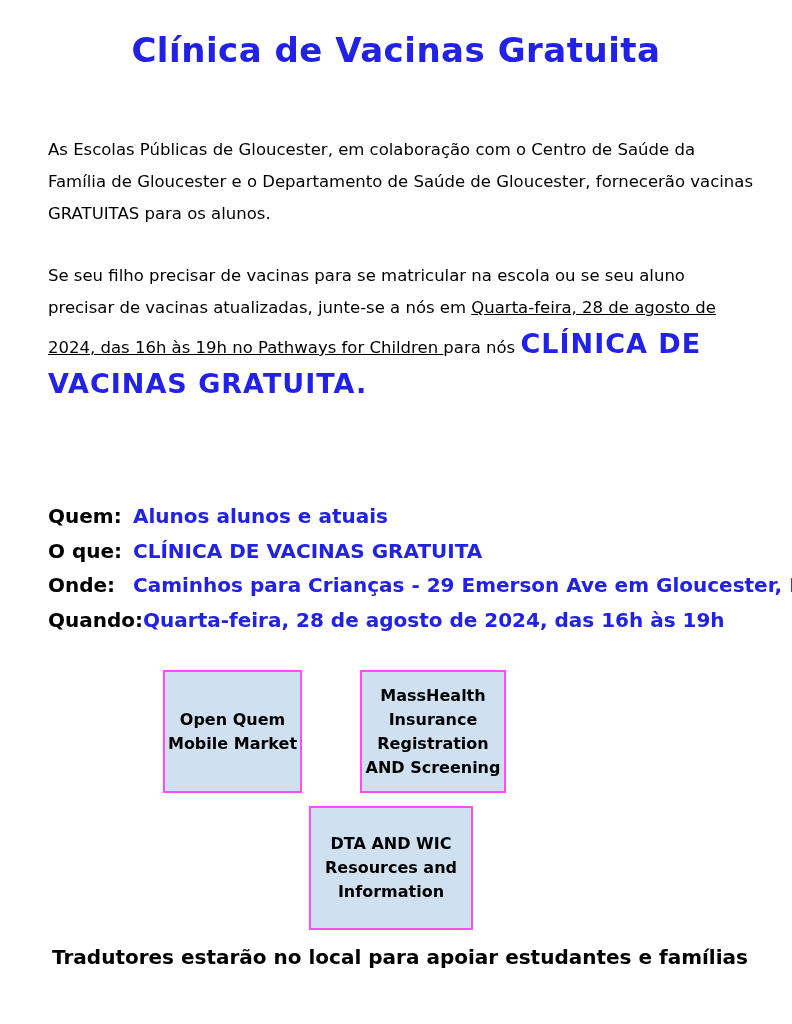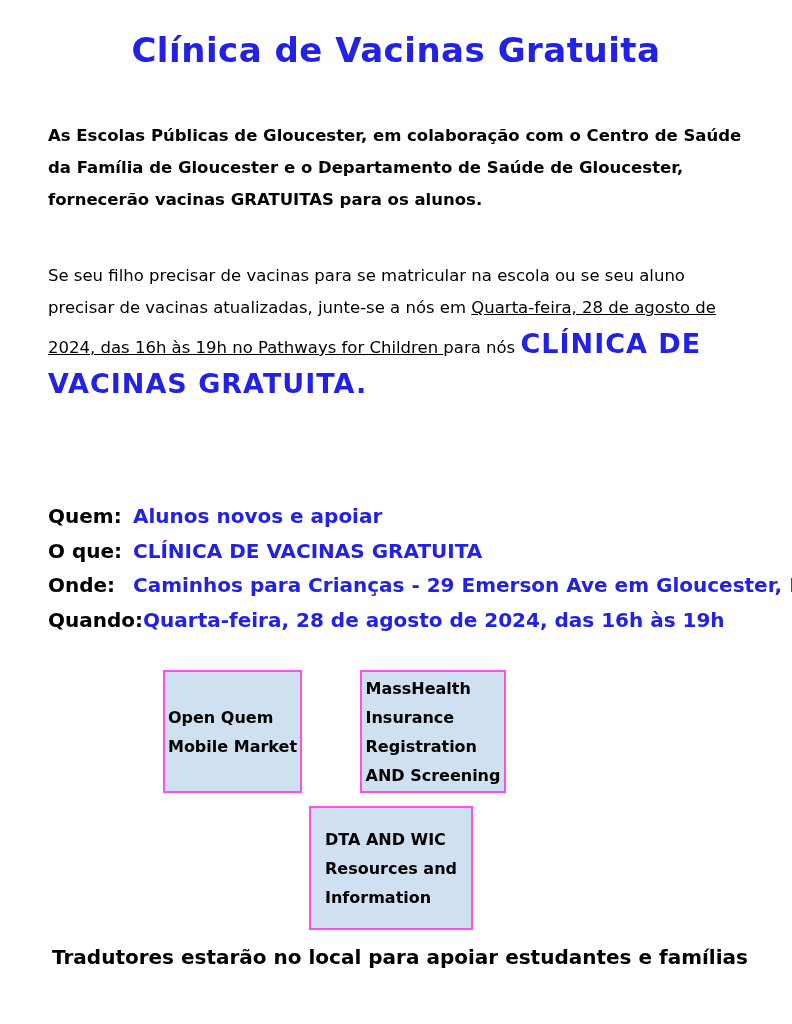--- a/index.html
+++ b/index.html
@@ -27,21 +27,21 @@
   .title-2 { top: 88px; }
   .body-par {
     position: absolute;
     left: 48px;
     width: 706px;
     margin: 0;
     font-size: 16.5px;
     line-height: 32px;
     font-weight: 500;
   }
-  .p1 { top: 120px; font-weight: bold; }
+  .p1 { top: 134px; }
   .p2 { top: 260px; }
   .underlined { text-decoration: underline; }
   .big-blue {
     color: var(--title-blue, #2121e8);
     font-size: 27px;
     line-height: 40px;
     font-weight: 600;
     letter-spacing: 1px;
   }
   .pink-par {
@@ -72,23 +72,24 @@
   .detail-label { min-width: 85px; color: var(--body-text, #000000); }
   .detail-value { color: var(--title-blue, #2121e8); }
   .service-box {
     position: absolute;
     box-sizing: border-box;
     background: var(--box-fill, #cfe1f0);
     border: 2px solid var(--box-border, #ff4df5);
     display: flex;
     align-items: center;
     justify-content: center;
+    text-align: center;
     font-size: 16px;
     font-weight: 600;
-    line-height: 29px;
+    line-height: 24px;
     white-space: pre-line;
   }
   .box-1 { left: 163px; top: 670px; width: 139px; height: 123px; }
   .box-2 { left: 360px; top: 670px; width: 146px; height: 123px; }
   .box-3 { left: 309px; top: 806px; width: 164px; height: 124px; }
   .footer-line {
     position: absolute;
     left: 0;
     top: 941px;
     width: 100%;
@@ -106,21 +107,21 @@
   <h1 class="title title-1">Clínica de Vacinas Gratuita</h1>
 
   <p class="body-par p1">As Escolas Públicas de Gloucester, em colaboração com o Centro de Saúde da Família de Gloucester e o Departamento de Saúde de Gloucester, fornecerão vacinas GRATUITAS para os alunos.</p>
 
   <p class="body-par p2"><span>Se seu filho precisar de vacinas para se matricular na escola ou se seu aluno precisar de vacinas atualizadas, junte-se a nós em </span><span class="underlined">Quarta-feira, 28 de agosto de 2024, das 16h às 19h no Pathways for Children </span><span>para nós </span><span class="big-blue">CLÍNICA DE VACINAS GRATUITA.</span></p>
 
 
   <div class="details">
     <div class="detail-row">
       <span class="detail-label">Quem:</span>
-      <span class="detail-value">Alunos novos e apoiar</span>
+      <span class="detail-value">Alunos alunos e atuais</span>
     </div>
     <div class="detail-row">
       <span class="detail-label">O que:</span>
       <span class="detail-value">CLÍNICA DE VACINAS GRATUITA</span>
     </div>
     <div class="detail-row">
       <span class="detail-label">Onde:</span>
       <span class="detail-value">Caminhos para Crianças - 29 Emerson Ave em Gloucester, MA</span>
     </div>
     <div class="detail-row">

